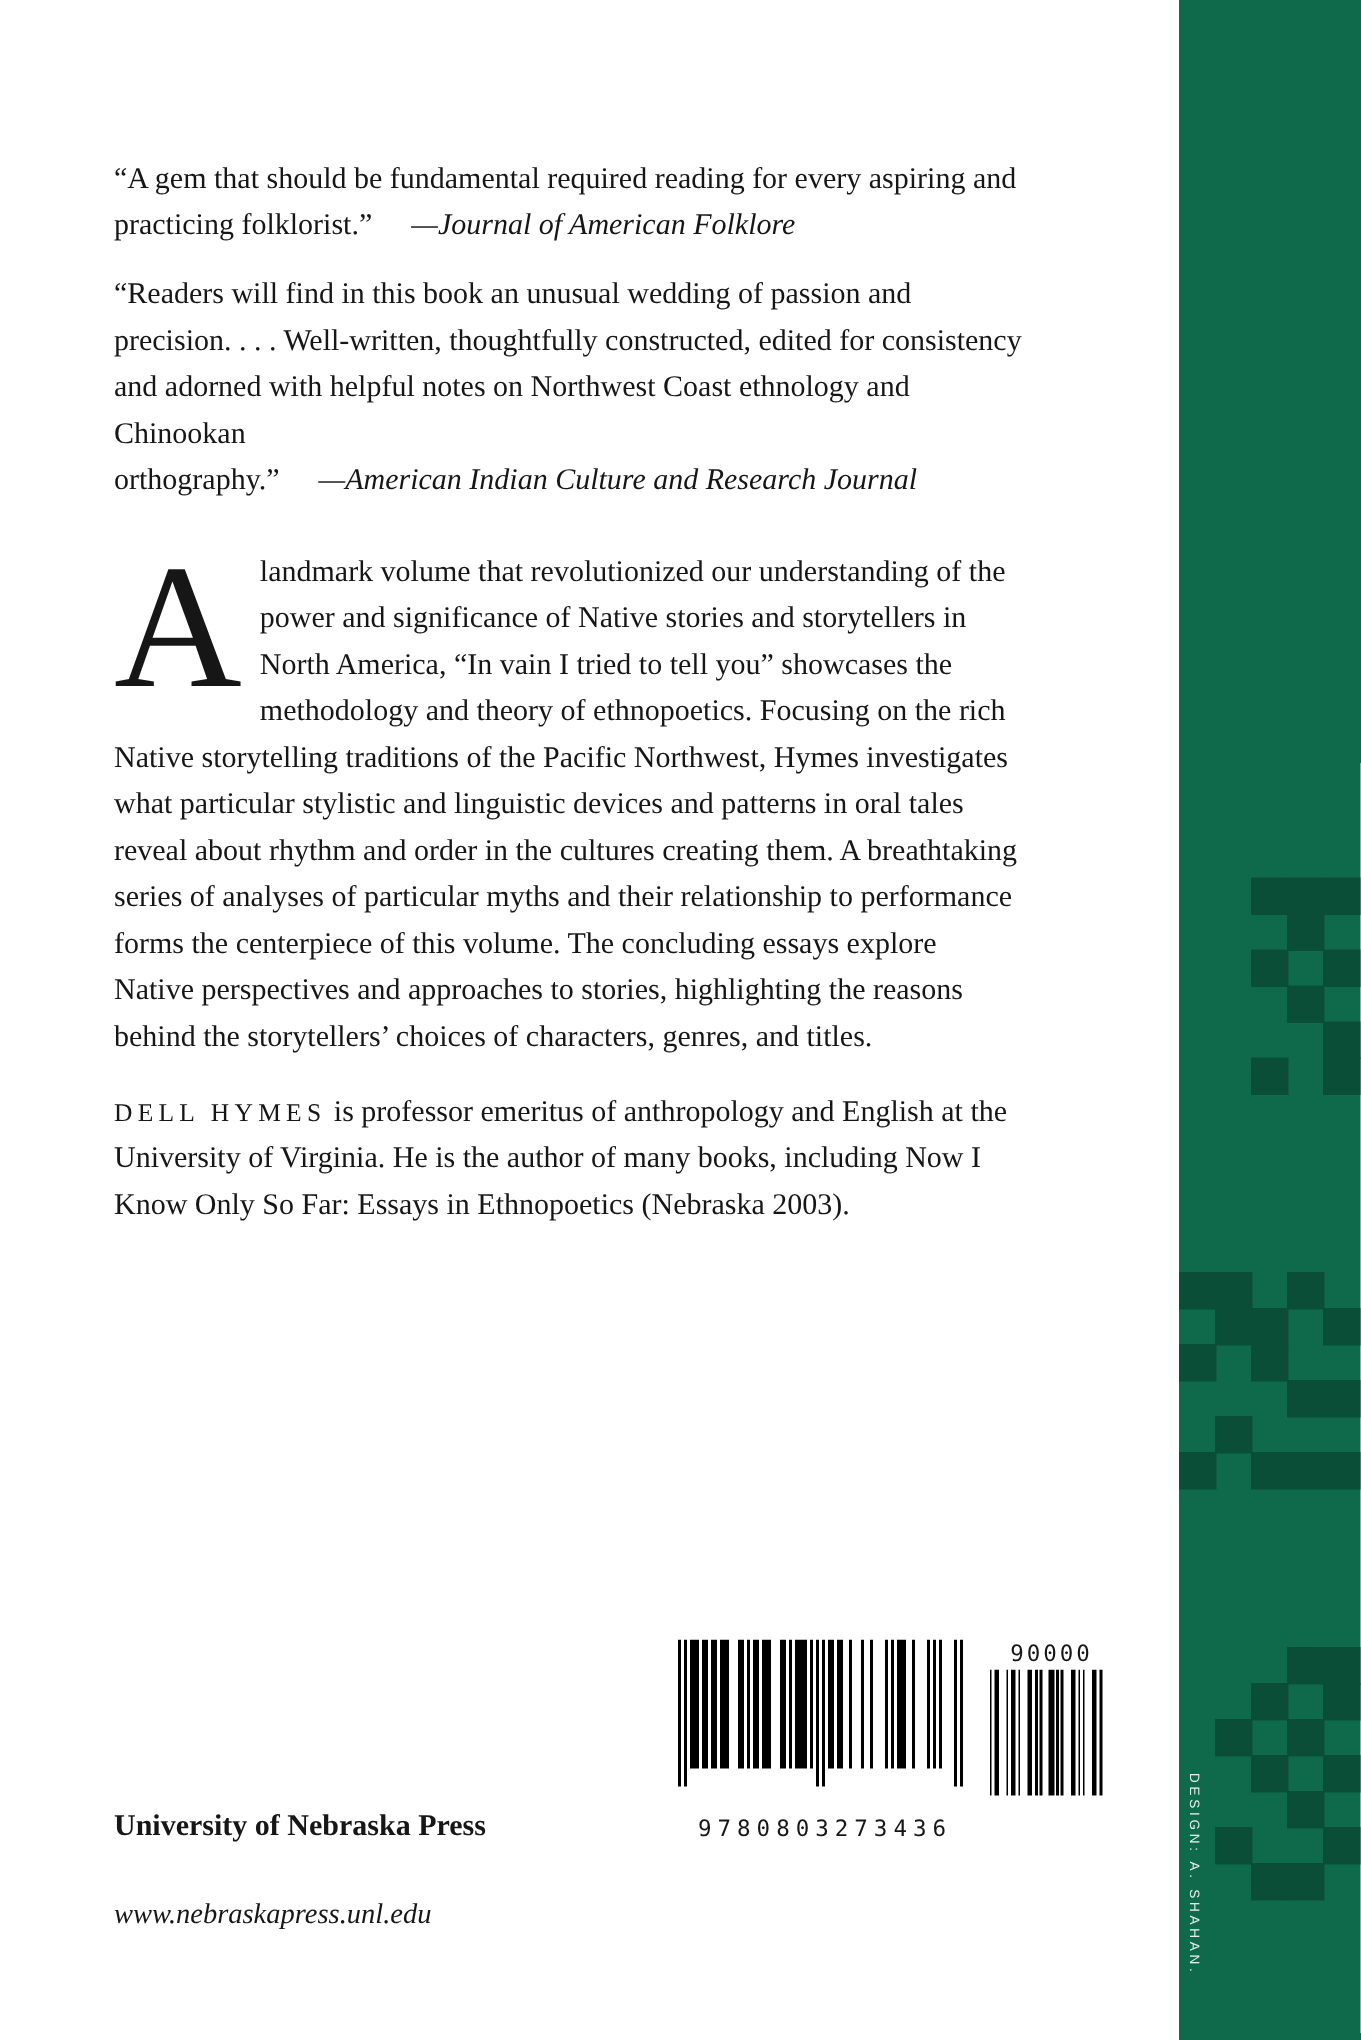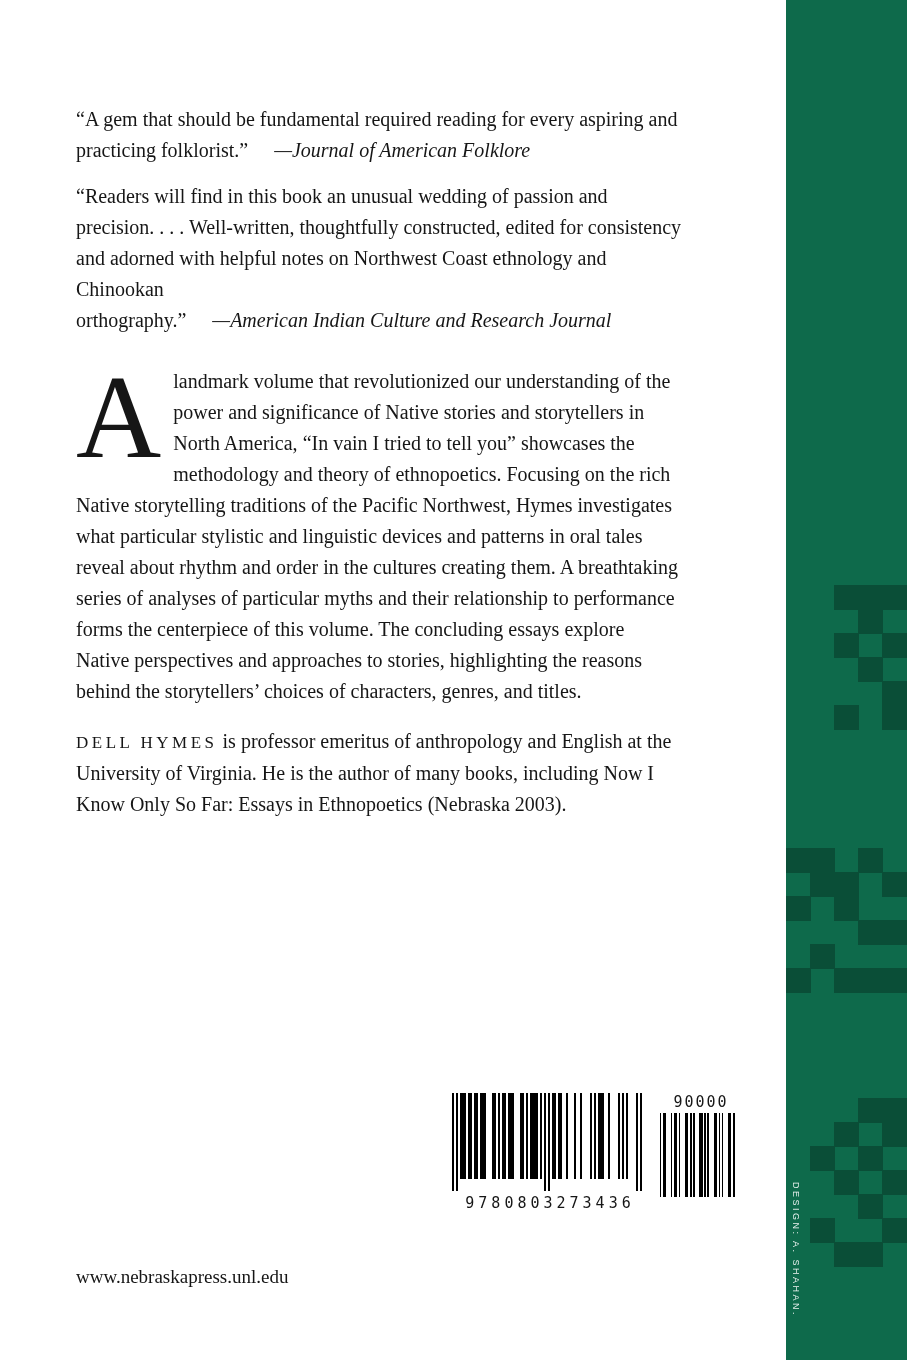--- a/index.html
+++ b/index.html
@@ -15,30 +15,30 @@
   .quote3 { margin-bottom:30px; }
   .lead { margin-bottom:19px; }
   .dropcap { float:left; font-size:118px; line-height:92px; padding:6px 12px 0 0; font-weight:400; }
   .ital { }
   .edition { margin-bottom:21px; }
   .bio-name { letter-spacing:3.5px; font-size:17px; }
 
   
   .publisher { position:absolute; left:76px; top:1203px; font-size:20px; line-height:29px; }
   .publisher .pub-name { font-weight:bold; }
-  .website { position:absolute; left:76px; top:1266px; font-size:19px; }
+  .website { position:absolute; left:76px; top:1266px; font-size:19px;font-style:italic; }
 
   
   .barcode-box { position:absolute; left:452px; top:1090px; width:292px; background:#fff; }
   .isbn-row { font-family:"DejaVu Sans Mono",monospace; font-size:16px; letter-spacing:1px;
               text-align:center; padding-bottom:3px; border-bottom:2px solid #000; }
   .code-body { display:flex; padding-top:3px; }
   .main-code { width:196px; }
   .bars { display:flex; align-items:flex-start; height:100px; overflow:hidden; }
-  .digits { font-family:"DejaVu Sans Mono",monospace; font-size:15px; letter-spacing:4px; text-align:center; margin-top:1px; }
+  .digits { font-family:"DejaVu Sans Mono",monospace; font-size:15px; letter-spacing:4px; text-align:center; margin-top:17px; }
   .addon { margin-left:10px; width:86px; }
   .addon-label { font-family:"DejaVu Sans Mono",monospace; font-size:15px; letter-spacing:2px; text-align:center; margin-bottom:2px; }
   .addon .bars { height:86px; }
 
   
   .stripe { position:absolute; left:786px; top:0; width:121px; height:1360px; background:#0e6a4b; }
   .px { position:absolute; width:25px; height:25px; background:#0a4e37; }
   .credit { position:absolute; left:5px; top:1182px; writing-mode:vertical-rl;
             font-family:"Liberation Sans","DejaVu Sans",sans-serif; font-size:9px;
             letter-spacing:2.5px; color:rgba(255,255,255,0.9); }
@@ -162,20 +162,21 @@
             <span style="display: inline-block; width: 4.8px; height: 84px; background: transparent;"></span>
             <span style="display: inline-block; width: 3.2px; height: 84px; background: rgb(0, 0, 0);"></span>
             <span style="display: inline-block; width: 1.6px; height: 84px; background: transparent;"></span>
             <span style="display: inline-block; width: 1.6px; height: 84px; background: rgb(0, 0, 0);"></span>
           </div>
       </div>
     </div>
   </div>
 
   <div class="publisher">
+    <div class="pub-name">University of Nebraska Press</div>
   </div>
   <div class="website">www.nebraskapress.unl.edu</div>
 
   <div class="stripe">
     <div id="pixels">
         <div class="px" style="left: 48px; top: 585px;"></div>
         <div class="px" style="left: 72px; top: 585px;"></div>
         <div class="px" style="left: 96px; top: 585px;"></div>
         <div class="px" style="left: 72px; top: 609px;"></div>
         <div class="px" style="left: 96px; top: 633px;"></div>

